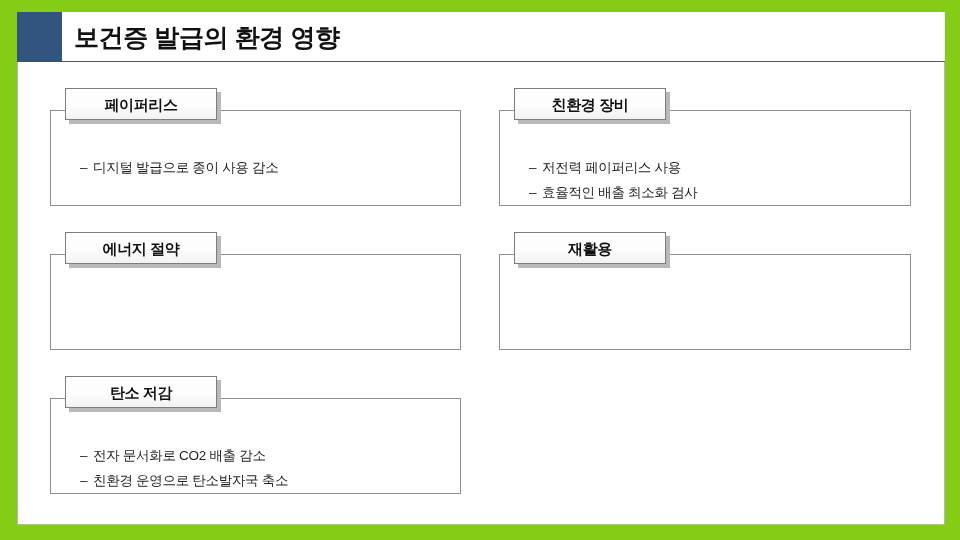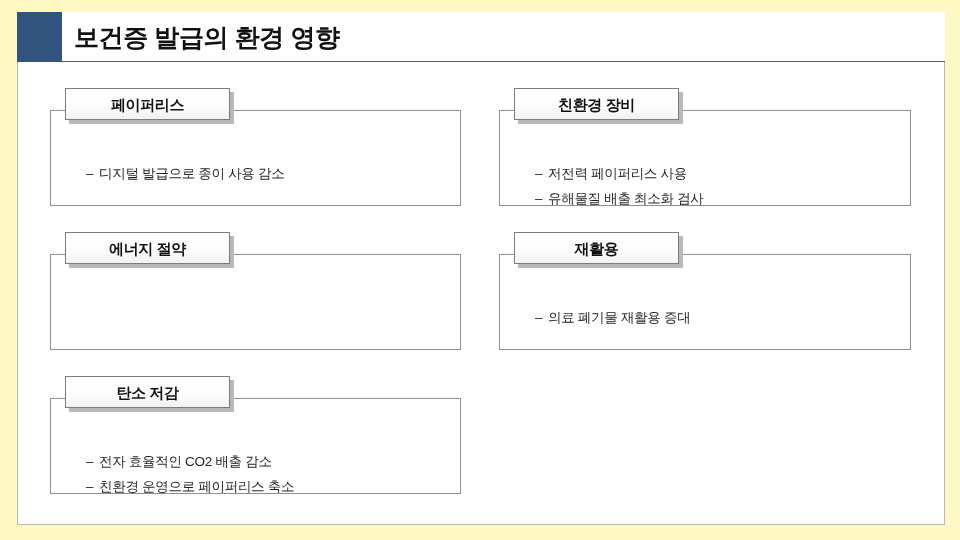--- a/index.html
+++ b/index.html
@@ -14,21 +14,21 @@
     overflow: hidden;
     font-family: "Liberation Sans", "DejaVu Sans", sans-serif;
     color: #1a1a1a;
   }
 
   
   .slide {
     position: relative;
     width: 960px;
     height: 540px;
-    background: #fef9c3;
+    background: #84cc16;
   }
 
   .slide-frame {
     position: absolute;
     left: 17px;
     top: 12px;
     width: 928px;
     height: 513px;
     border: 1px solid #b6b6b6;
     box-sizing: border-box;
@@ -97,21 +97,21 @@
     height: 96px;
     box-sizing: border-box;
     border: 1px solid #8f8f8f;
     background: #ffffff;
   }
 
   .card-label {
     position: absolute;
     left: 15px;
     top: 0;
-    width: 165px;
+    width: 152px;
     height: 32px;
     box-sizing: border-box;
     border: 1px solid #7d7d7d;
     background: linear-gradient(180deg, #ffffff 0%, #fdfdfd 55%, #f2f2f2 100%);
     box-shadow: 4px 4px 0 0 #b9b9b9;
     z-index: 3;
   }
 
   .card-label span {
     display: block;
@@ -125,21 +125,21 @@
     color: #111111;
     white-space: nowrap;
   }
 
   .card-list {
     position: absolute;
     left: 18px;
     top: 55px;
     z-index: 2;
     list-style: none;
-    margin: 18px;
+    margin: 12px;
     padding: 0;
   }
 
   .card-list li {
     font-size: 13.5px;
     line-height: 25px;
     letter-spacing: -0.3px;
     color: #1f1f1f;
     white-space: nowrap;
   }
@@ -173,48 +173,47 @@
       </ul>
     </div>
 
     <div class="card col-r row-1">
       <div class="card-body"></div>
       <div class="card-label">
         <span>친환경 장비</span>
       </div>
       <ul class="card-list">
         <li><span class="bullet-mark">–</span><span>저전력 페이퍼리스 사용</span></li>
-        <li><span class="bullet-mark">–</span><span>유해물질 배출 최소화 검사</span></li>
+        <li><span class="bullet-mark">–</span><span>효율적인 배출 최소화 검사</span></li>
       </ul>
     </div>
 
     <div class="card col-l row-2">
       <div class="card-body"></div>
       <div class="card-label">
         <span>에너지 절약</span>
       </div>
       <ul class="card-list">
       </ul>
     </div>
 
     <div class="card col-r row-2">
       <div class="card-body"></div>
       <div class="card-label">
         <span>재활용</span>
       </div>
       <ul class="card-list">
-        <li><span class="bullet-mark">–</span><span>의료 폐기물 재활용 증대</span></li>
       </ul>
     </div>
 
     <div class="card col-l row-3">
       <div class="card-body"></div>
       <div class="card-label">
         <span>탄소 저감</span>
       </div>
       <ul class="card-list">
-        <li><span class="bullet-mark">–</span><span>전자 효율적인 CO2 배출 감소</span></li>
-        <li><span class="bullet-mark">–</span><span>친환경 운영으로 페이퍼리스 축소</span></li>
+        <li><span class="bullet-mark">–</span><span>전자 문서화로 CO2 배출 감소</span></li>
+        <li><span class="bullet-mark">–</span><span>친환경 운영으로 탄소발자국 축소</span></li>
       </ul>
     </div>
 
   </div>
 </div>
 
 </body></html>

